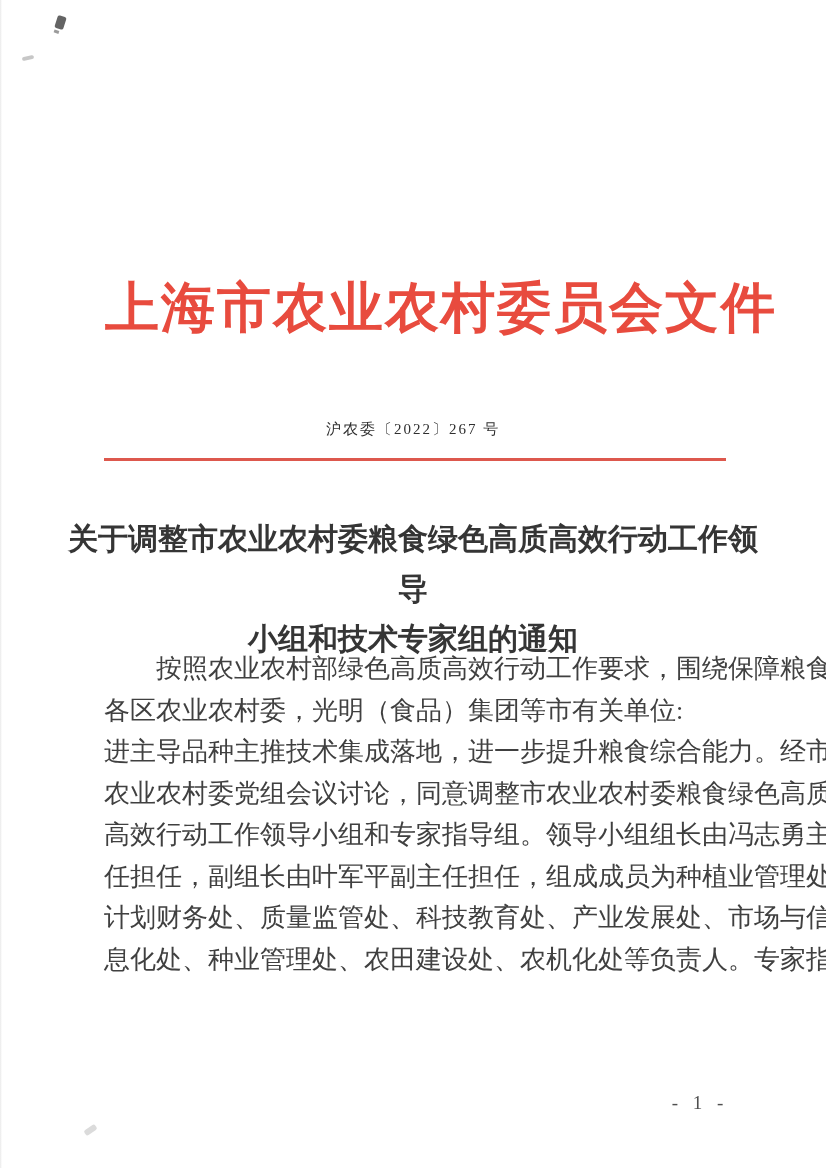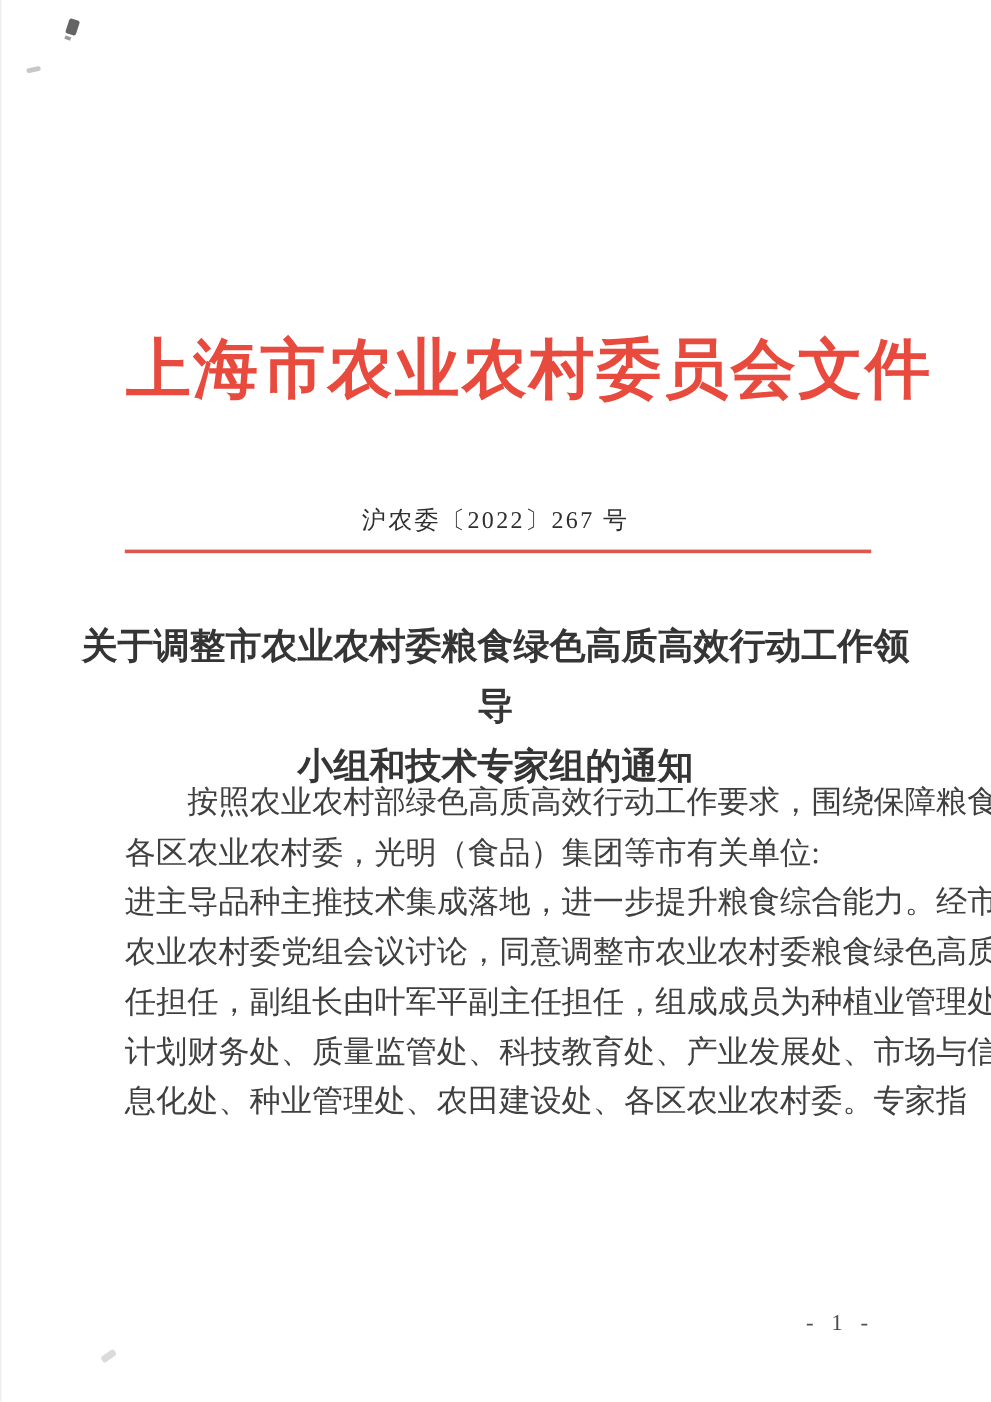--- a/index.html
+++ b/index.html
@@ -43,21 +43,21 @@
     color: #e84b3e;
     white-space: nowrap;
     padding-left: 28px;
   }
   .doc-number {
     position: absolute;
     left: 0;
     top: 420px;
     width: 100%;
     text-align: center;
-    font-size: 20px;
+    font-size: 15px;
     letter-spacing: 2px;
     color: #2f2f2f;
     white-space: nowrap;
   }
   .red-rule {
     position: absolute;
     left: 104px;
     top: 458px;
     width: 622px;
     height: 3px;
@@ -127,20 +127,21 @@
   <div class="doc-title">
     <div>关于调整市农业农村委粮食绿色高质高效行动工作领导</div>
     <div>小组和技术专家组的通知</div>
   </div>
 
   <div class="body-text">
     <div class="body-line indent">按照农业农村部绿色高质高效行动工作要求，围绕保障粮食</div>
     <div class="body-line salutation">各区农业农村委，光明（食品）集团等市有关单位:</div>
     <div class="body-line">进主导品种主推技术集成落地，进一步提升粮食综合能力。经市</div>
     <div class="body-line">农业农村委党组会议讨论，同意调整市农业农村委粮食绿色高质</div>
+    <div class="body-line">高效行动工作领导小组和专家指导组。领导小组组长由冯志勇主</div>
     <div class="body-line">任担任，副组长由叶军平副主任担任，组成成员为种植业管理处、</div>
     <div class="body-line">计划财务处、质量监管处、科技教育处、产业发展处、市场与信</div>
-    <div class="body-line">息化处、种业管理处、农田建设处、各区农业农村委。专家指</div>
+    <div class="body-line">息化处、种业管理处、农田建设处、农机化处等负责人。专家指</div>
   </div>
 
   <div class="page-number">- 1 -</div>
 
 </div>
 
 </body></html>

